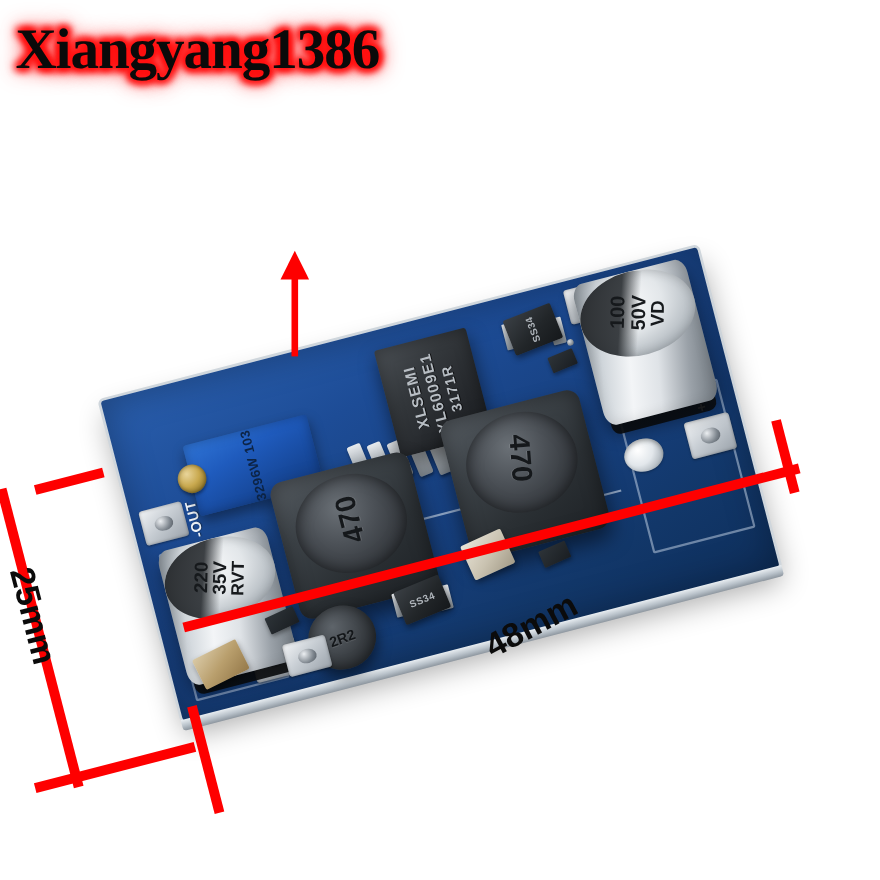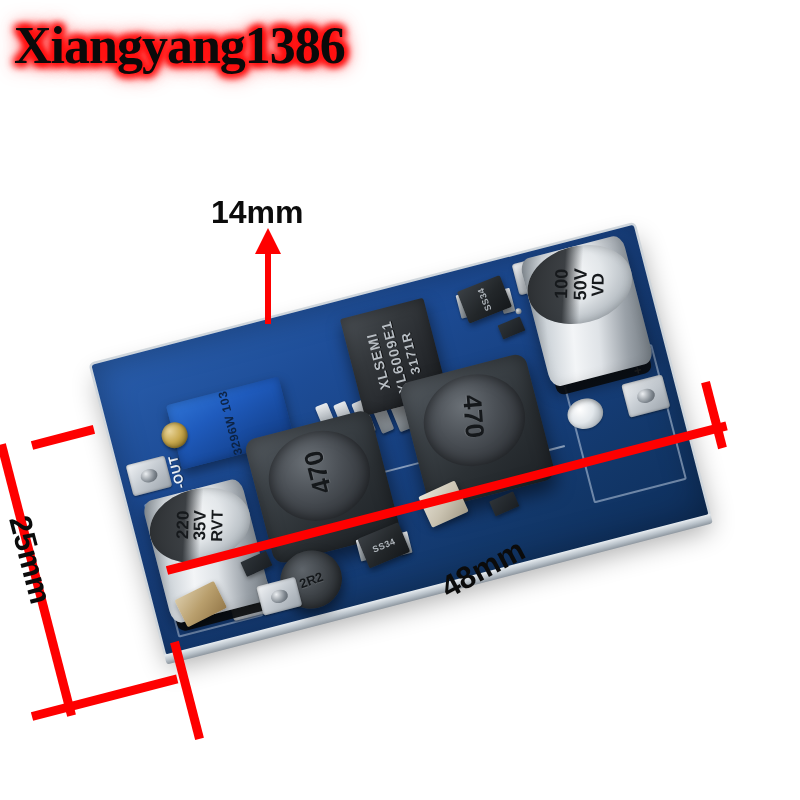--- a/index.html
+++ b/index.html
@@ -386,21 +386,20 @@
       </div>
 
       <div class="pad" style="left:104px; top:256px; width:40px; height:30px;"></div>
     </div>
   </div>
 
   <div id="arrow-14">
     <div class="head"></div>
     <div class="shaft"></div>
   </div>
-  <div class="dim-label" style="left:211px; top:194px; font-size:32px;">14mm</div>
 
   <div class="dim-line" style="left:32px; top:440px; width:9px; height:280px; transform:rotate(-14.5deg); transform-origin:50% 50%;"></div>
   <div class="dim-line" style="left:32px; top:441px; width:64px; height:9px; transform:rotate(-14.5deg); transform-origin:0 50%;"></div>
   <div class="dim-line" style="left:32px; top:712px; width:150px; height:9px; transform:rotate(-14.5deg); transform-origin:0 50%;"></div>
   <div class="dim-label" style="left:36px; top:512px; font-size:31px; transform:rotate(75.5deg); transform-origin:0 0;">25mm</div>
 
   <div class="dim-line" style="left:167px; top:566px; width:578px; height:9px; transform:rotate(-14.5deg); transform-origin:0 50%;"></div>
   <div class="dim-line" style="left:170px; top:642px; width:9px; height:100px; transform:rotate(-14.5deg); transform-origin:50% 0;"></div>
   <div class="dim-line" style="left:718px; top:380px; width:9px; height:68px; transform:rotate(-14.5deg); transform-origin:50% 100%;"></div>
   <div class="dim-label" style="left:435px; top:574px; font-size:31px; transform:rotate(-28deg); transform-origin:0 0;">48mm</div>

